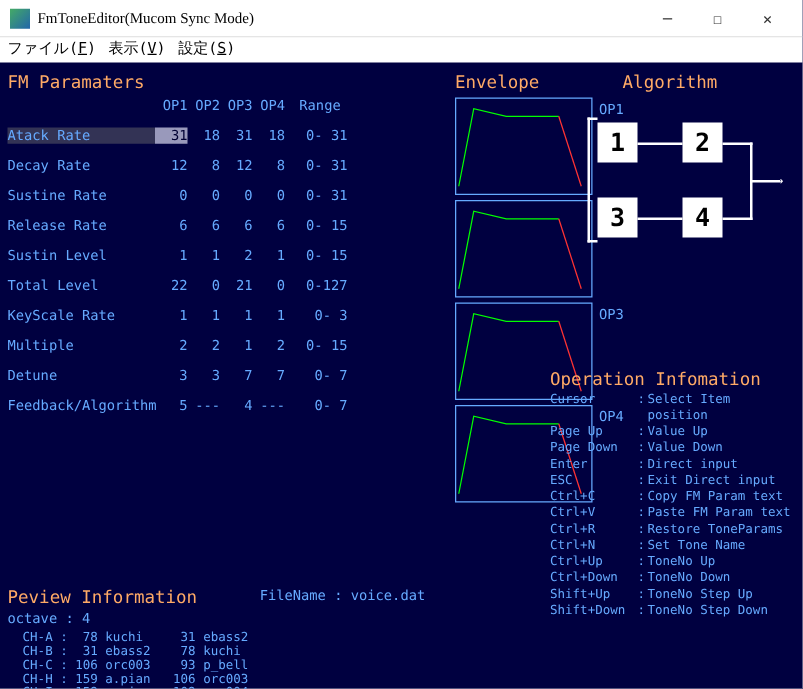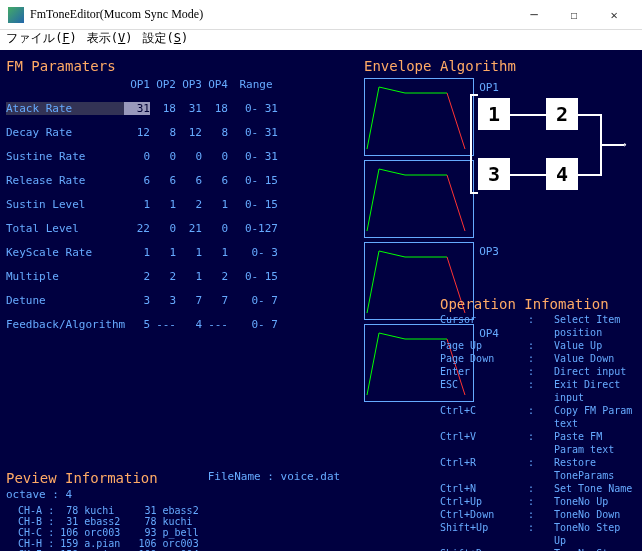--- a/index.html
+++ b/index.html
@@ -24,21 +24,21 @@
 .prow.sel .lbl { background: #335; }
 .prow.sel .op.hl { background: #99b; color: #003; }
 .envelope { position: absolute; left: 316px; top: 8px; width: 112px; padding-left: 48px; }
 .env-box { border: 1px solid #6af; width: 110px; height: 78px; margin-top: 4px; position: relative; }
 .env-tag { position: absolute; right: -26px; top: 2px; color: #6af; }
 .algorithm { position: absolute; left: 440px; top: 8px; width: 192px; }
 .alg-box { position: absolute; left: 456px; top: 26px; width: 170px; height: 140px; }
 .alg-node { position: absolute; width: 32px; height: 32px; background: #fff; color: #000; font-size: 20px; font-weight: bold; display: flex; align-items: center; justify-content: center; }
 .alg-line { position: absolute; background: #fff; }
 .opinfo { position: absolute; left: 440px; top: 248px; width: 196px; font-size: 10px; line-height: 13px; }
-.opinfo .orow { display: flex; gap: 18px; }
+.opinfo .orow { display: flex; }
 .opinfo .ok { width: 70px; color: #6af; }
 .opinfo .oc { width: 8px; color: #6af; }
 .opinfo .ov { color: #6af; flex: 1; }
 .preview { position: absolute; left: 6px; top: 420px; right: 6px; }
 .preview .hdr { display: flex; gap: 20px; }
 .preview .chlist { margin-top: 4px; font-size: 10px; line-height: 11px; white-space: pre; color: #6af; }
 </style>
 </head>
 <body>
 
@@ -168,21 +168,21 @@
             <polyline points="82,14 100,70" fill="none" stroke="#f33" stroke-width="1"></polyline>
           </svg></div>
         <div class="env-box"><div class="env-tag">OP4</div><svg width="108" height="76">
             <polyline points="2,70 14,8 40,14 82,14" fill="none" stroke="#0f0" stroke-width="1"></polyline>
             <polyline points="82,14 100,70" fill="none" stroke="#f33" stroke-width="1"></polyline>
           </svg></div>
       </div>
   </div>
 
   <div class="algorithm">
-    <div class="section-title" style="">Algorithm</div>
+    <div class="section-title" style="text-align:center">Algorithm</div>
   </div>
   <div class="alg-box">
     <div class="alg-line" style="left:14px;top:18px;width:2px;height:100px"></div>
     <div class="alg-line" style="left:14px;top:18px;width:8px;height:2px"></div>
     <div class="alg-line" style="left:14px;top:116px;width:8px;height:2px"></div>
     <div class="alg-line" style="left:54px;top:38px;width:36px;height:2px"></div>
     <div class="alg-line" style="left:54px;top:98px;width:36px;height:2px"></div>
     <div class="alg-line" style="left:122px;top:38px;width:24px;height:2px"></div>
     <div class="alg-line" style="left:122px;top:98px;width:24px;height:2px"></div>
     <div class="alg-line" style="left:144px;top:38px;width:2px;height:62px"></div>

